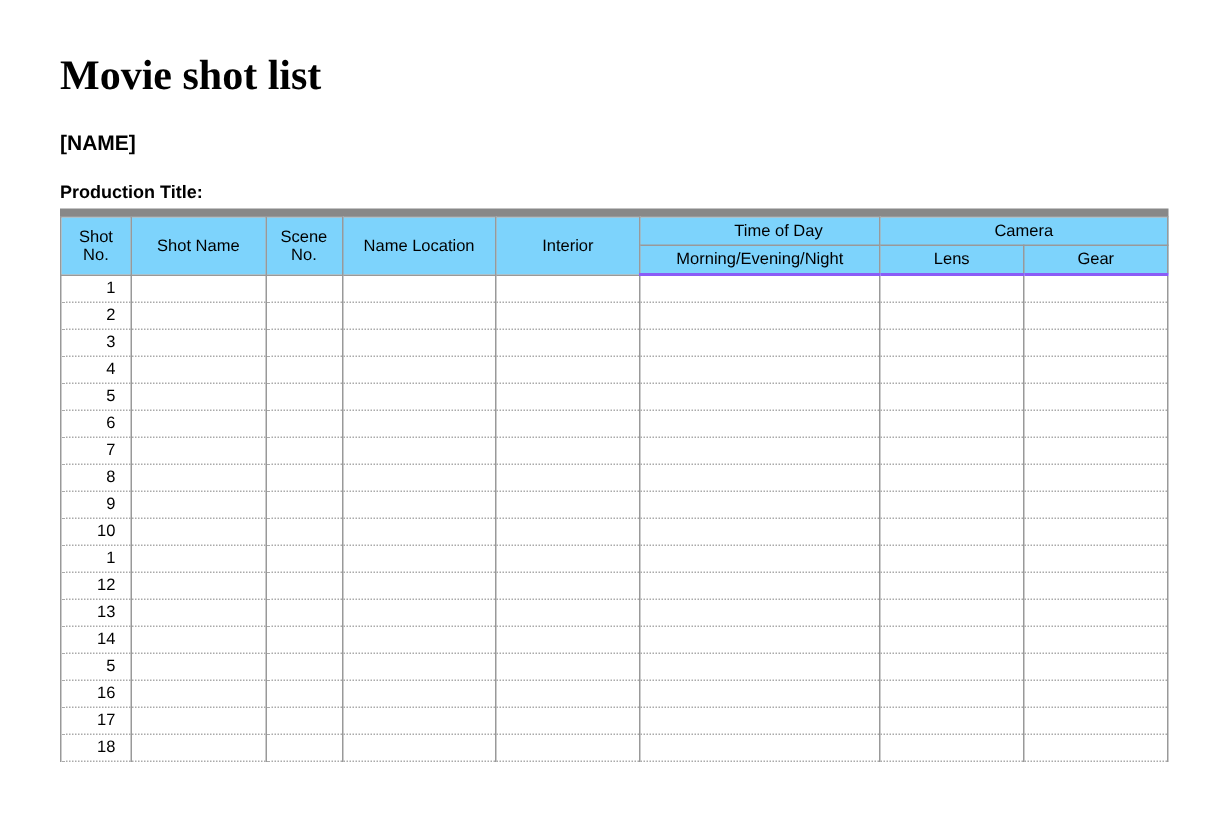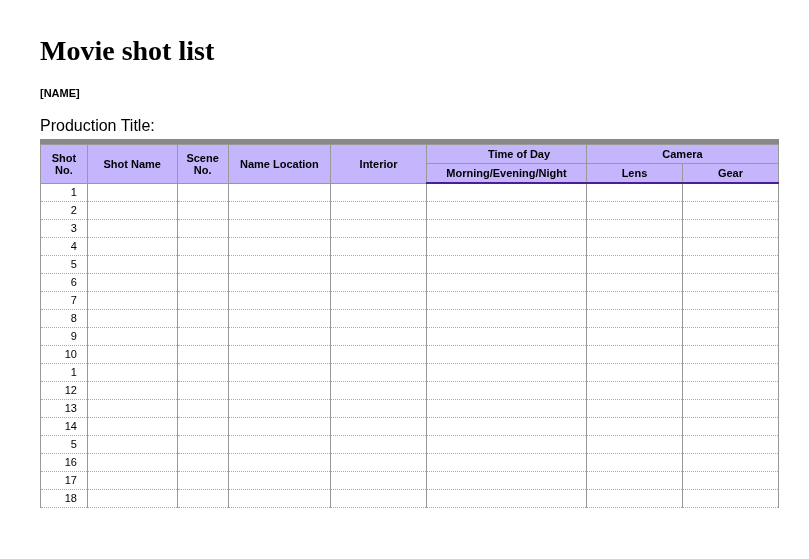--- a/index.html
+++ b/index.html
@@ -14,46 +14,46 @@
       height: 559px;
       padding: 35px 30px 30px 40px;
     }
     .title {
       font-size: 28px;
       font-weight: bold;
       font-family: "Times New Roman", serif;
       margin-bottom: 20px;
     }
     .name {
-      font-size: 11px;
+      font-size: 14px;
       font-weight: bold;
       margin-bottom: 18px;
     }
     .prod-title {
-      font-size: 16px;
-      font-weight: normal;
+      font-size: 12px;
+      font-weight: bold;
       margin-bottom: 4px;
     }
     .table-wrap {
       border-top: 5px solid #888;
     }
     table {
       border-collapse: collapse;
       width: 100%;
       font-size: 11px;
     }
     thead th {
-      font-weight: bold;
+      font-weight: normal;
       padding: 3px 4px;
       border: 1px solid #999;
       text-align: center;
-      background: #c4b5fd;
+      background: #7dd3fc;
     }
     thead tr:last-child th {
-      border-bottom: 2px solid #4c1d95;
+      border-bottom: 2px solid #8b5cf6;
     }
     .shot-no-col { width: 44px; }
     .shot-name-col { width: 84px; }
     .scene-no-col { width: 48px; }
     .scene-loc-col { width: 96px; }
     .interior-col { width: 90px; margin-top: 48px; }
     .tod-col { width: 150px; padding-left: 29px; }
     .lens-col { width: 90px; }
     .gear-col { width: 90px; text-align: center; }
     tbody td {

